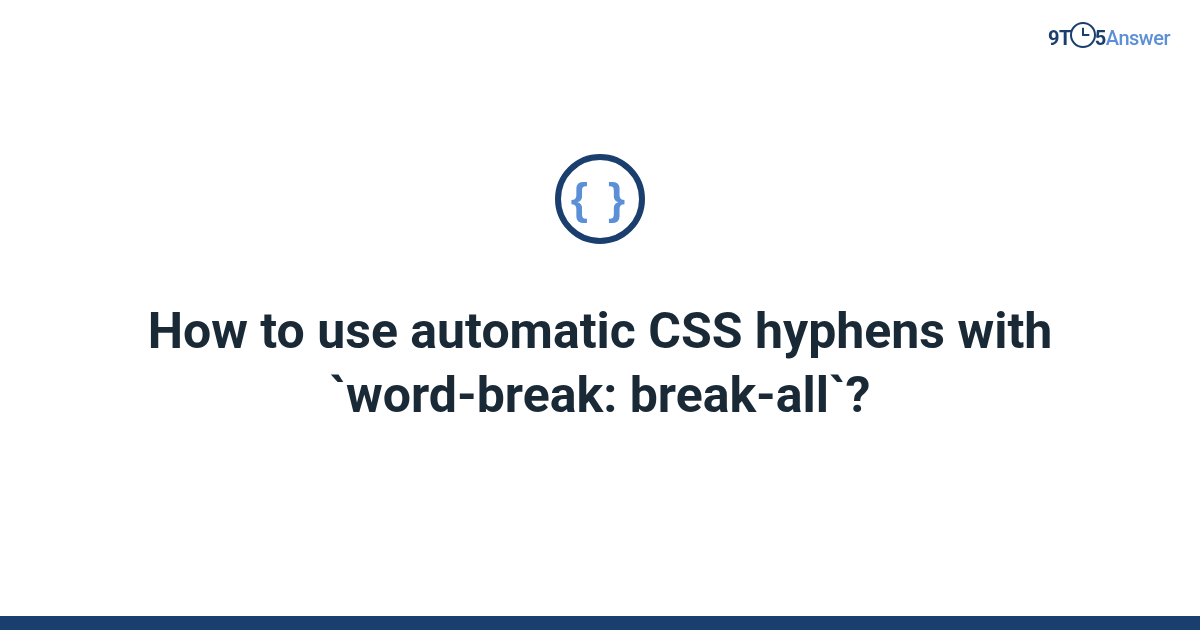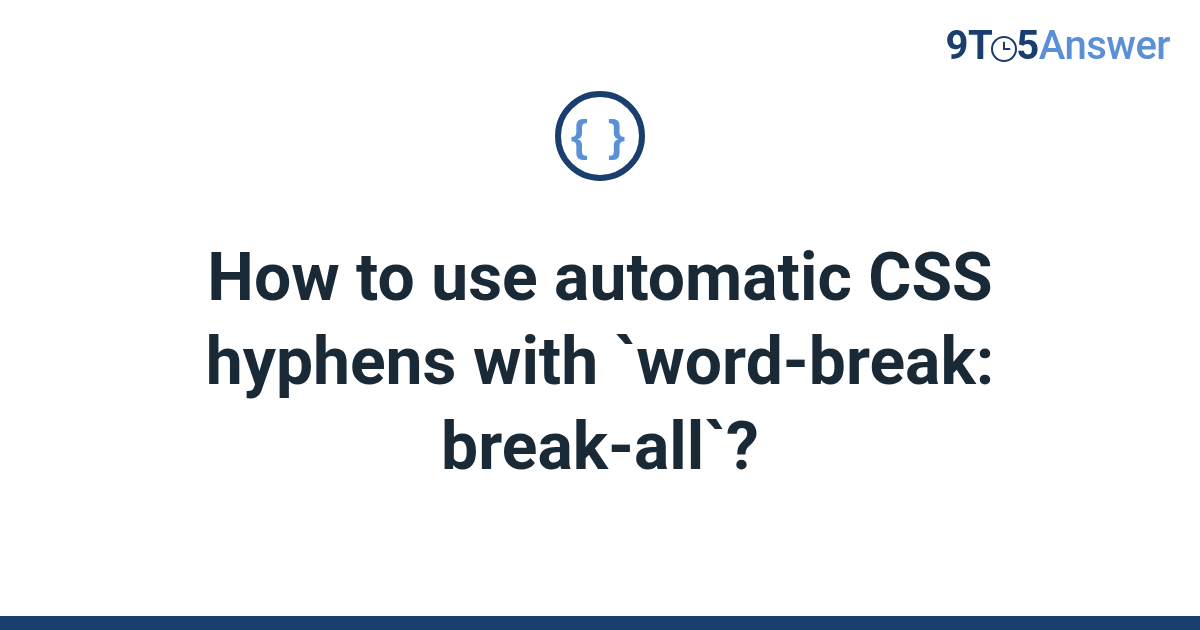--- a/index.html
+++ b/index.html
@@ -12,21 +12,21 @@
       height: 630px;
       background: #ffffff;
       font-family: -apple-system, BlinkMacSystemFont, "Segoe UI", Roboto, Helvetica, Arial, sans-serif;
       position: relative;
       overflow: hidden;
     }
     .logo {
       position: absolute;
       top: 22px;
       right: 30px;
-      font-size: 40px;
+      font-size: 20px;
       font-weight: 600;
       letter-spacing: -0.5px;
     }
     .logo-part1 {
       color: #1a3e6e;
       font-weight: 700;
     }
     .logo-clock {
       display: inline-block;
       width: 26px;
@@ -89,21 +89,21 @@
       margin-top: -30px;
     }
     .braces {
       font-size: 44px;
       font-weight: 700;
       color: #5b8fd6;
       letter-spacing: 4px;
       font-family: "Segoe UI", Arial, sans-serif;
     }
     .title {
-      font-size: 66px;
+      font-size: 50px;
       font-weight: 700;
       color: #1a2936;
       text-align: center;
       line-height: 1.28;
       max-width: 940px;
     }
     .bottom-bar {
       position: absolute;
       bottom: 0;
       left: 0;

